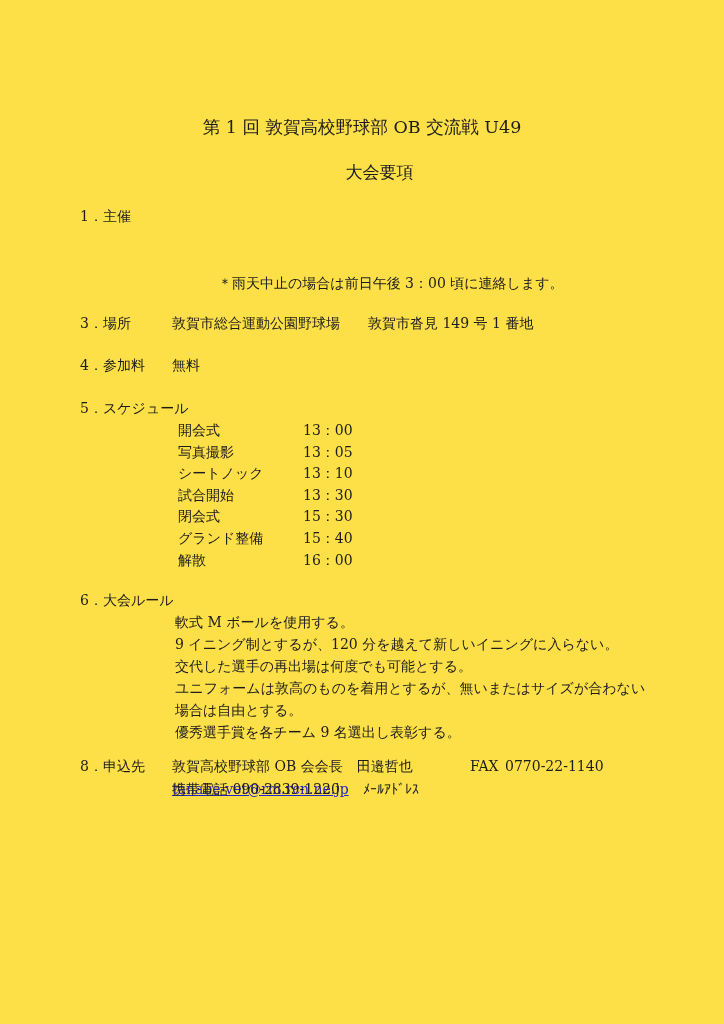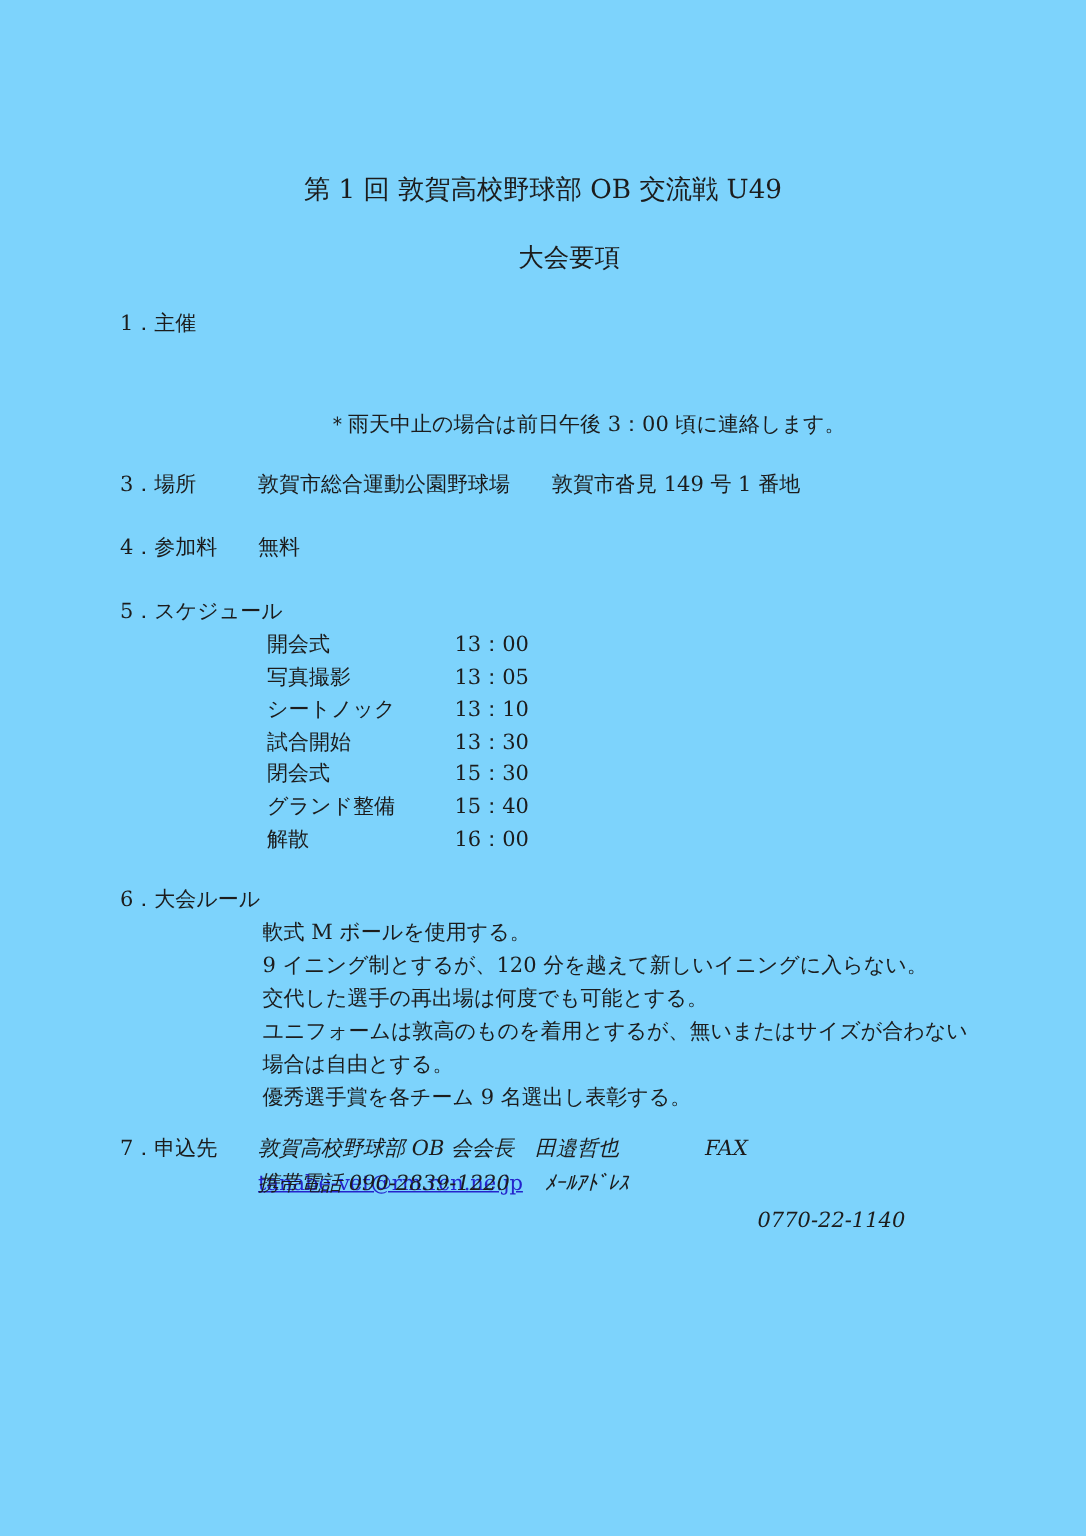--- a/index.html
+++ b/index.html
@@ -1,41 +1,41 @@
 <!DOCTYPE html>
 <html><head>
 <meta charset="utf-8">
 <style>
   html,body{margin:0;padding:0;background:#ffffff;}
   .page{
     position:relative;
     width:724px;height:1024px;
-    background:#7dd3fc;
+    background:#fde047;
     font-family:"DejaVu Serif","Liberation Serif",serif;
     font-size:14px;
     color:#1c1c1c;
     overflow:hidden;
   }
   .abs{position:absolute;line-height:19px;white-space:nowrap;}
   .center{left:0;right:0;text-align:center;}
   .doc-title{top:115px;font-size:17.5px;line-height:24px;}
   .doc-subtitle{top:160px;font-size:17px;line-height:24px;padding-left:35px;}
   .item{left:80px;display:flex;}
   .num{display:inline-block;width:92px;flex-shrink:0;}
   .note{left:218px;}
   .schedule{left:178px;top:420px;}
   .srow{display:flex;line-height:21.6px;}
   .srow .ev{display:inline-block;width:125px;}
   .rules{left:175px;top:611px;}
   .rules div{line-height:22px;}
   .contact-line{left:172px;height:20px;width:480px;}
-  .contact-line span{position:absolute;top:0;white-space:nowrap;font-style:italic;}
+  .contact-line span{position:absolute;top:0;white-space:nowrap;}
   .c-name{left:0;}
   .c-faxlabel{left:298px;}
-  .c-faxnum{left:333px;margin-top:48px;}
+  .c-faxnum{left:333px;}
   .c-phone{left:0;}
   .c-maillabel{left:191px;}
   .c-mail{left:258px;color:#2424cc;text-decoration:underline;cursor:pointer;}
 </style>
 </head>
 <body>
 
 <div class="page">
 
   <div class="abs center doc-title">第 1 回 敦賀高校野球部 OB 交流戦 U49</div>
@@ -99,21 +99,21 @@
   <div class="abs rules">
     <div>軟式 M ボールを使用する。</div>
     <div>9 イニング制とするが、120 分を越えて新しいイニングに入らない。</div>
     <div>交代した選手の再出場は何度でも可能とする。</div>
     <div>ユニフォームは敦高のものを着用とするが、無いまたはサイズが合わない</div>
     <div>場合は自由とする。</div>
     <div>優秀選手賞を各チーム 9 名選出し表彰する。</div>
   </div>
 
   <div class="abs item" style="top:757px">
-    <span class="num">7．申込先</span>
+    <span class="num">8．申込先</span>
   </div>
 
   <div class="abs contact-line" style="top:757px">
     <span class="c-name">敦賀高校野球部 OB 会会長　田邉哲也</span>
     <span class="c-faxlabel">FAX</span>
     <span class="c-faxnum">0770-22-1140</span>
   </div>
 
   <div class="abs contact-line" style="top:780px">
     <span class="c-phone">携帯電話 090-2839-1220</span>

